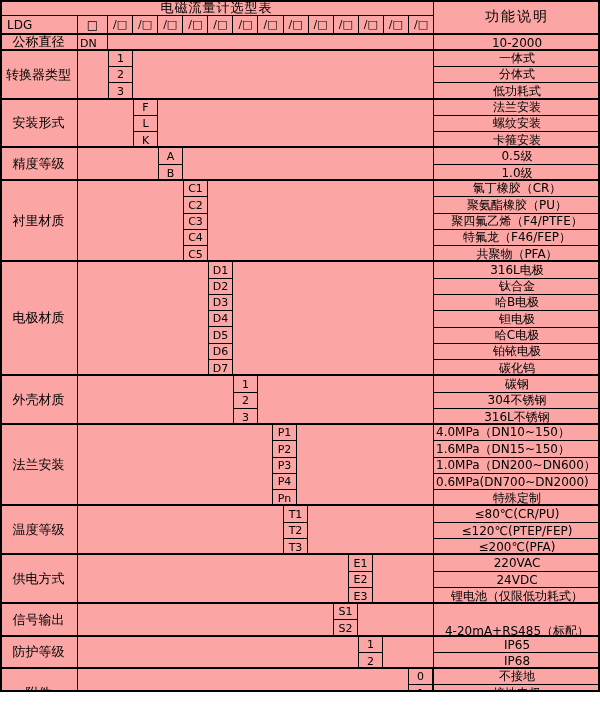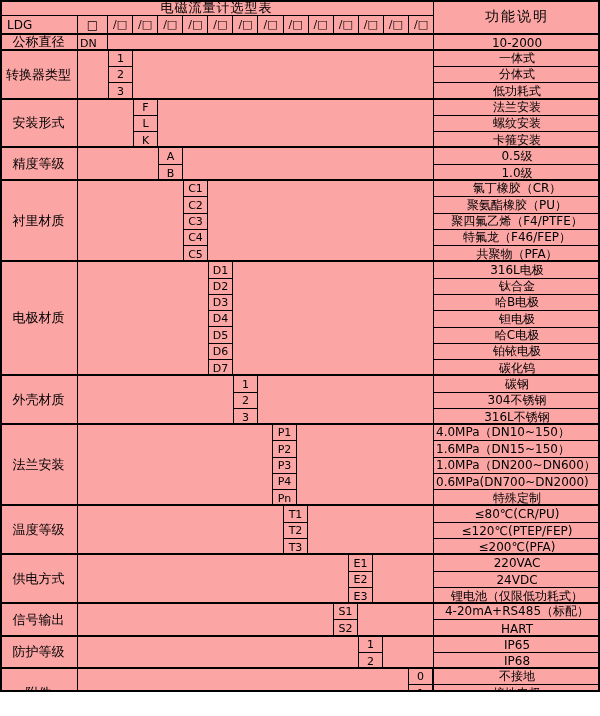--- a/index.html
+++ b/index.html
@@ -207,21 +207,21 @@
           <div class="desc-cell" style="height: 16px;">锂电池（仅限低功耗式）</div>
         </div>
       </div>
       <div class="section" style="top: 602px; height: 33px;">
         <div class="sec-label">信号输出</div>
         <div class="code-col" style="left: 333px; width: 25px;">
           <div class="code-cell" style="height: 16px;">S1</div>
           <div class="code-cell" style="height: 17px;">S2</div>
         </div>
         <div class="desc-col">
-          <div class="desc-cell" style="height: 16px;">4-20mA+RS485（标配）</div>
+          <div class="desc-cell" style="height: 16px; margin-top: 20px;">4-20mA+RS485（标配）</div>
           <div class="desc-cell" style="height: 17px;">HART</div>
         </div>
       </div>
       <div class="section" style="top: 635px; height: 32px;">
         <div class="sec-label">防护等级</div>
         <div class="code-col" style="left: 358px; width: 25px;">
           <div class="code-cell" style="height: 16px;">1</div>
           <div class="code-cell" style="height: 16px;">2</div>
         </div>
         <div class="desc-col">

